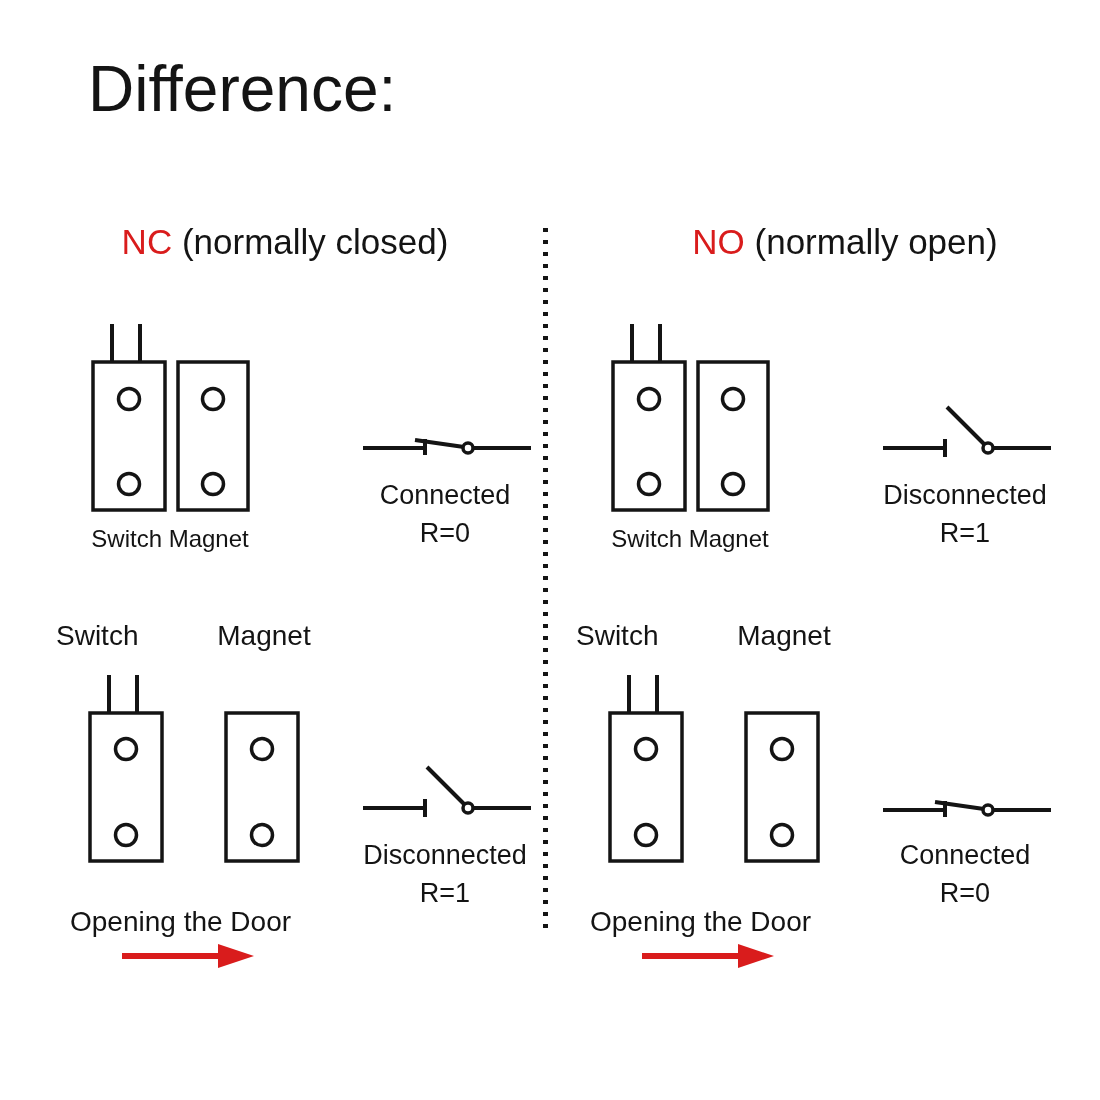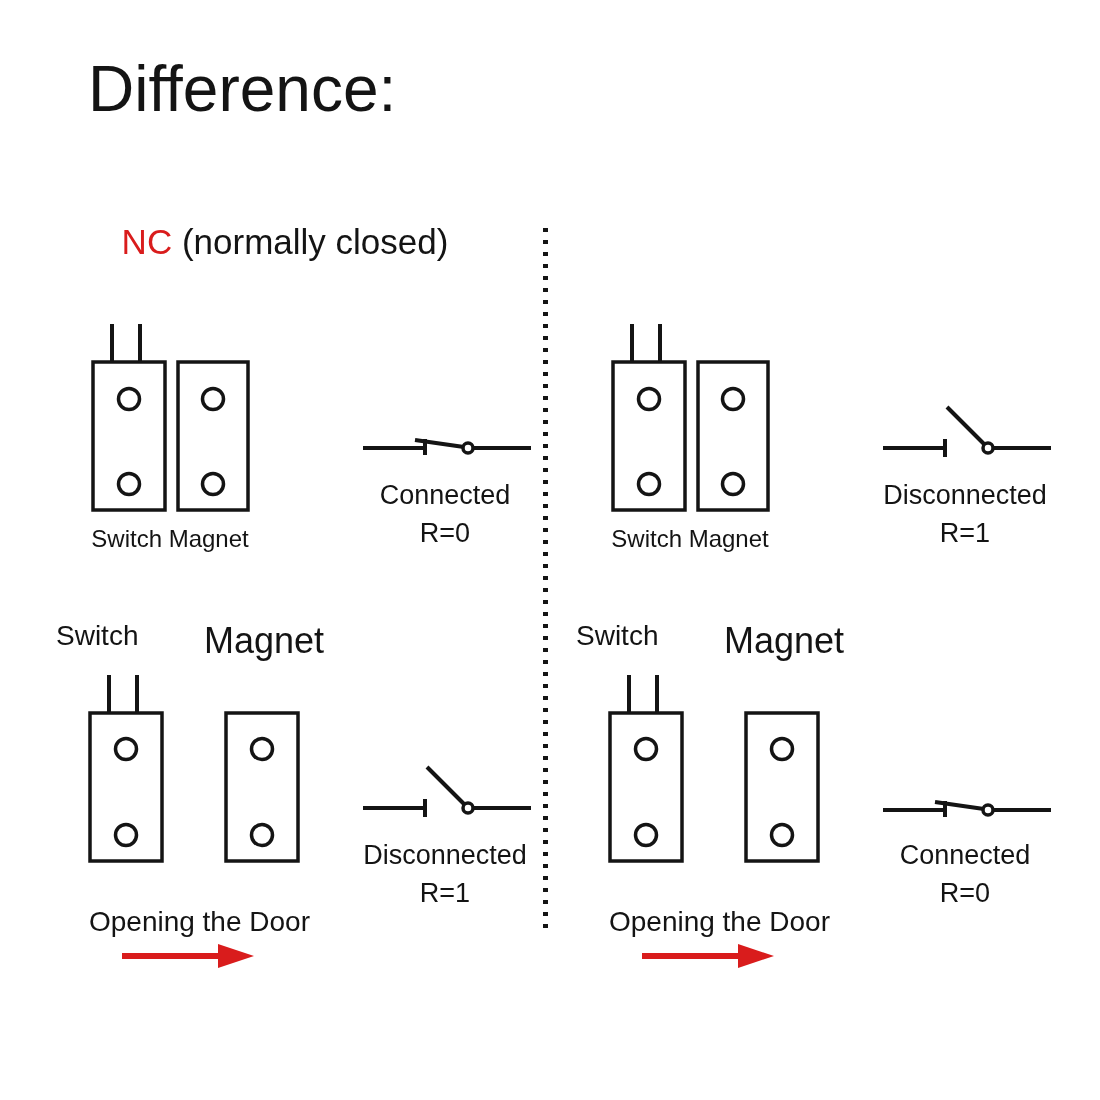--- a/index.html
+++ b/index.html
@@ -27,31 +27,31 @@
   .heading{
     left:45px;top:222px;width:480px;
     font-size:35px;text-align:center;white-space:nowrap;
   }
   .col-no .heading{left:85px;}
   .heading .abbr{color:var(--red);}
   .pair-top{left:91px;top:324px;}
   .pair-bottom{left:88px;top:675px;}
   .pair-label-top{left:60px;top:525px;width:220px;text-align:center;font-size:24px;white-space:nowrap;}
   .switch-label{left:56px;top:620px;width:140px;text-align:left;font-size:28px;}
-  .magnet-label{left:194px;top:620px;width:140px;text-align:center;font-size:36px;}
+  .magnet-label{left:194px;top:620px;width:140px;text-align:center;font-size:28px;}
   .circuit{left:363px;}
   .circuit-top.closed{top:428px;}
   .circuit-top.open{top:404px;}
   .circuit-bottom.closed{top:790px;}
   .circuit-bottom.open{top:764px;}
   .status-top{left:350px;top:480px;width:190px;text-align:center;font-size:27px;}
   .res-top{left:350px;top:518px;width:190px;text-align:center;font-size:27px;}
   .status-bottom{left:350px;top:840px;width:190px;text-align:center;font-size:27px;}
   .res-bottom{left:350px;top:878px;width:190px;text-align:center;font-size:27px;}
-  .action-label{left:70px;top:906px;width:240px;text-align:right;font-size:28px;white-space:nowrap;}
+  .action-label{left:70px;top:906px;width:240px;text-align:left;font-size:28px;white-space:nowrap;}
   .arrow{left:122px;top:944px;}
   #divider{
     left:543px;top:228px;width:5px;height:705px;
     background:repeating-linear-gradient(to bottom,var(--ink) 0 4px,transparent 4px 12px);
   }
   svg{display:block;color:var(--ink);}
   svg line, svg rect, svg circle{stroke:currentColor;}
   .arrow svg polygon, .arrow svg rect{fill:var(--red);stroke:none;}
 </style>
 </head>
@@ -127,20 +127,23 @@
     <div class="abs arrow">
       <svg width="132" height="24" viewBox="0 0 132 24">
         <rect x="0" y="9" width="97" height="6"></rect>
         <polygon points="96,0 132,12 96,24"></polygon>
       </svg>
     </div>
   </div>
 
   <div class="abs column col-no">
 
+    <div class="abs heading">
+      <span class="abbr">NO</span><span> (normally open)</span>
+    </div>
 
     <div class="abs pair-top">
       <svg width="160" height="188" viewBox="0 0 160 188">
         <line x1="21" y1="0" x2="21" y2="40" stroke-width="4"></line>
         <line x1="49" y1="0" x2="49" y2="40" stroke-width="4"></line>
         <rect x="2" y="38" width="72" height="148" fill="#fff" stroke-width="3.5"></rect>
         <circle cx="38" cy="75" r="10.5" fill="#fff" stroke-width="3.5"></circle>
         <circle cx="38" cy="160" r="10.5" fill="#fff" stroke-width="3.5"></circle>
         <rect x="87" y="38" width="70" height="148" fill="#fff" stroke-width="3.5"></rect>
         <circle cx="122" cy="75" r="10.5" fill="#fff" stroke-width="3.5"></circle>

